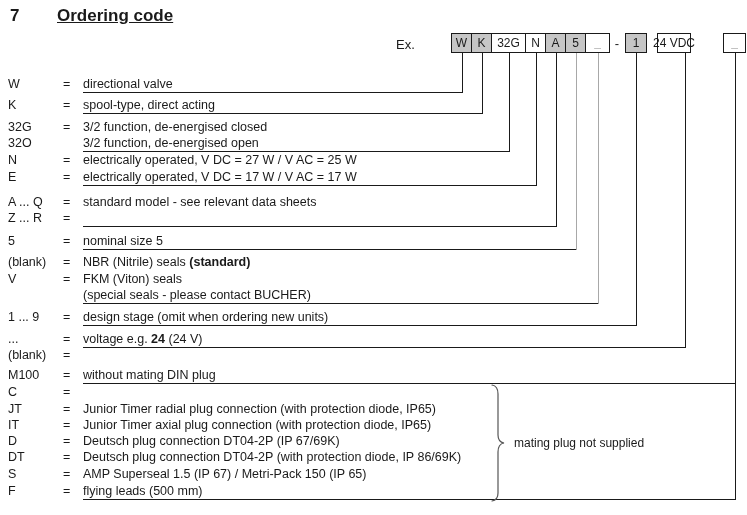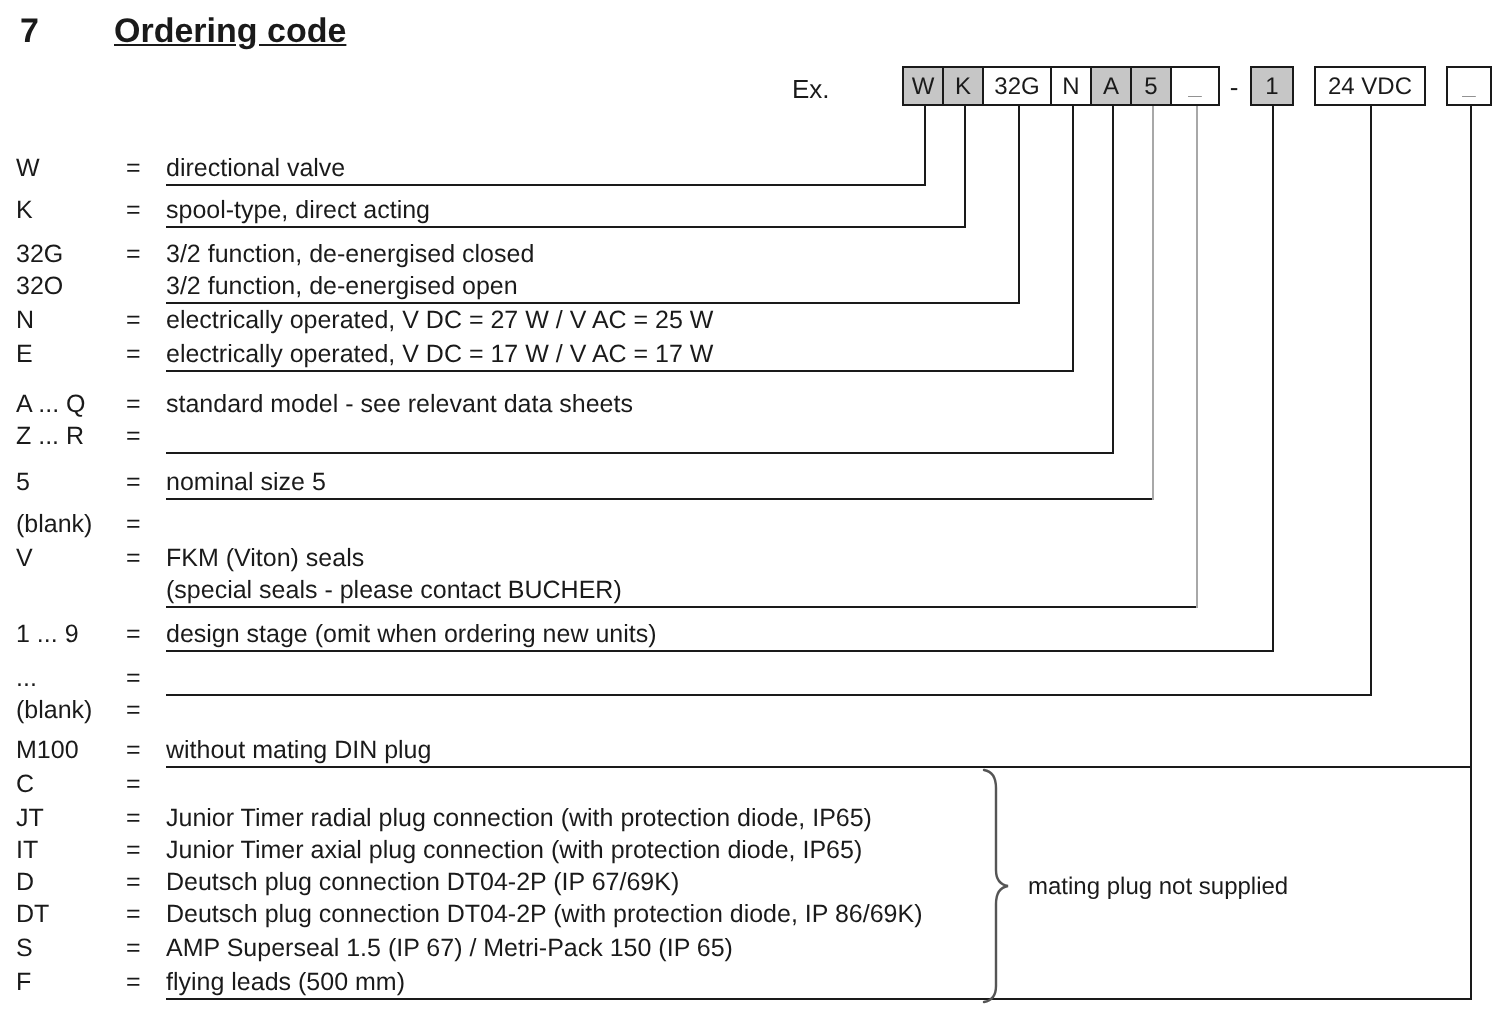--- a/index.html
+++ b/index.html
@@ -52,21 +52,21 @@
 
   <div id="boxes">
       <div class="code-box gray" style="left: 451px; width: 21px;">W</div>
       <div class="code-box gray" style="left: 471px; width: 21px;">K</div>
       <div class="code-box" style="left: 491px; width: 35px;">32G</div>
       <div class="code-box" style="left: 525px; width: 21px;">N</div>
       <div class="code-box gray" style="left: 545px; width: 21px;">A</div>
       <div class="code-box gray" style="left: 565px; width: 21px;">5</div>
       <div class="code-box placeholder" style="left: 585px; width: 25px;">_</div>
       <div class="code-box gray" style="left: 625px; width: 22px;">1</div>
-      <div class="code-box" style="left: 657px; width: 56px; text-align: right;">24 VDC</div>
+      <div class="code-box" style="left: 657px; width: 34px; text-align: right;">24 VDC</div>
       <div class="code-box placeholder" style="left: 723px; width: 23px;">_</div>
       <div class="box-dash" style="left: 609px; width: 16px;">-</div>
     </div>
   <div id="connectors">
       <div class="uline" style="left: 83px; top: 92px; width: 380px;"></div>
       <div class="uline" style="left: 83px; top: 113px; width: 400px;"></div>
       <div class="uline" style="left: 83px; top: 151px; width: 427px;"></div>
       <div class="uline" style="left: 83px; top: 185px; width: 454px;"></div>
       <div class="uline" style="left: 83px; top: 226px; width: 474px;"></div>
       <div class="uline" style="left: 83px; top: 249px; width: 494px;"></div>
@@ -127,39 +127,41 @@
         <span class="r-eq">=</span>
       </div>
       <div class="code-row" style="top: 234px;">
         <span class="r-code">5</span>
         <span class="r-eq">=</span>
         <span class="r-desc"><span>nominal size 5</span></span>
       </div>
       <div class="code-row" style="top: 255px;">
         <span class="r-code">(blank)</span>
         <span class="r-eq">=</span>
+        <span class="r-desc"><span>NBR (Nitrile) seals </span><b>(standard)</b></span>
       </div>
       <div class="code-row" style="top: 272px;">
         <span class="r-code">V</span>
         <span class="r-eq">=</span>
         <span class="r-desc"><span>FKM (Viton) seals</span></span>
       </div>
       <div class="code-row" style="top: 288px;">
         <span class="r-code"></span>
         <span class="r-eq"></span>
         <span class="r-desc"><span>(special seals - please contact BUCHER)</span></span>
       </div>
       <div class="code-row" style="top: 310px;">
         <span class="r-code">1 ... 9</span>
         <span class="r-eq">=</span>
         <span class="r-desc"><span>design stage (omit when ordering new units)</span></span>
       </div>
       <div class="code-row" style="top: 332px;">
         <span class="r-code">...</span>
         <span class="r-eq">=</span>
+        <span class="r-desc"><span>voltage e.g. </span><b>24</b><span> (24 V)</span></span>
       </div>
       <div class="code-row" style="top: 348px;">
         <span class="r-code">(blank)</span>
         <span class="r-eq">=</span>
       </div>
       <div class="code-row" style="top: 368px;">
         <span class="r-code">M100</span>
         <span class="r-eq">=</span>
         <span class="r-desc"><span>without mating DIN plug</span></span>
       </div>

